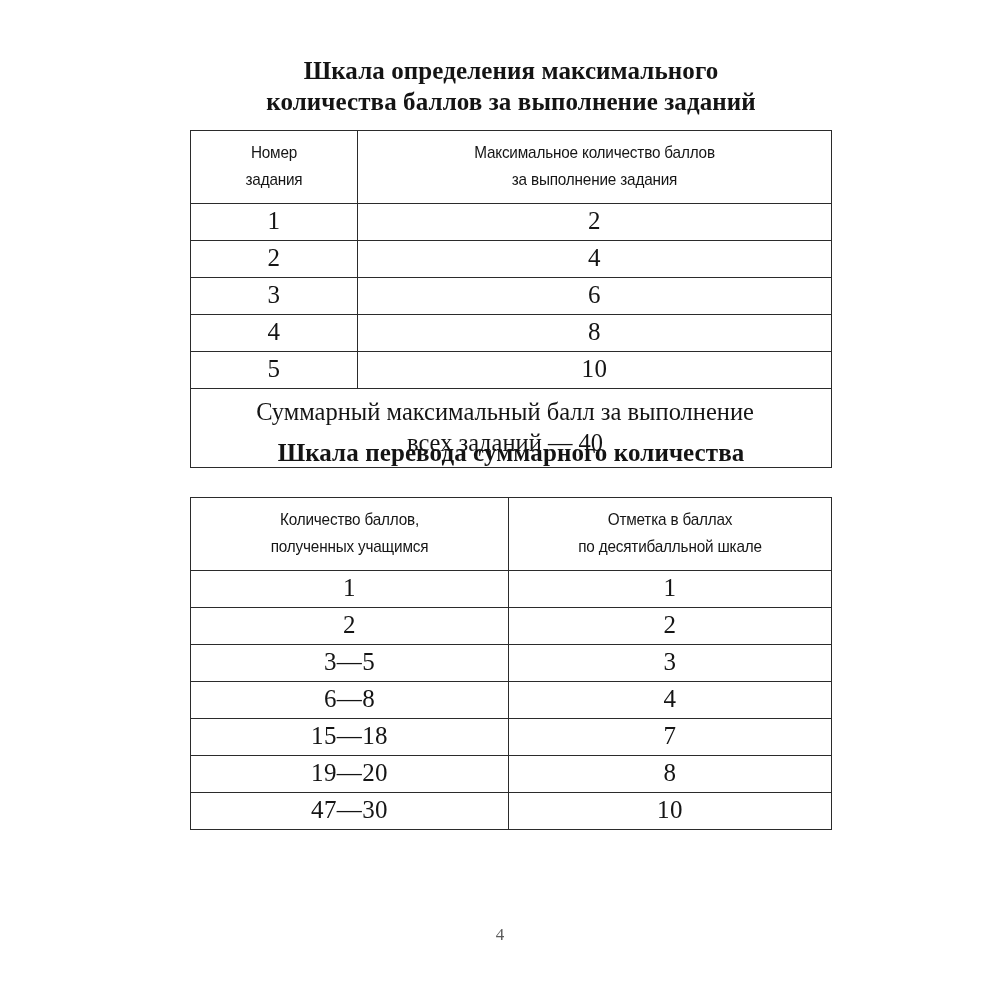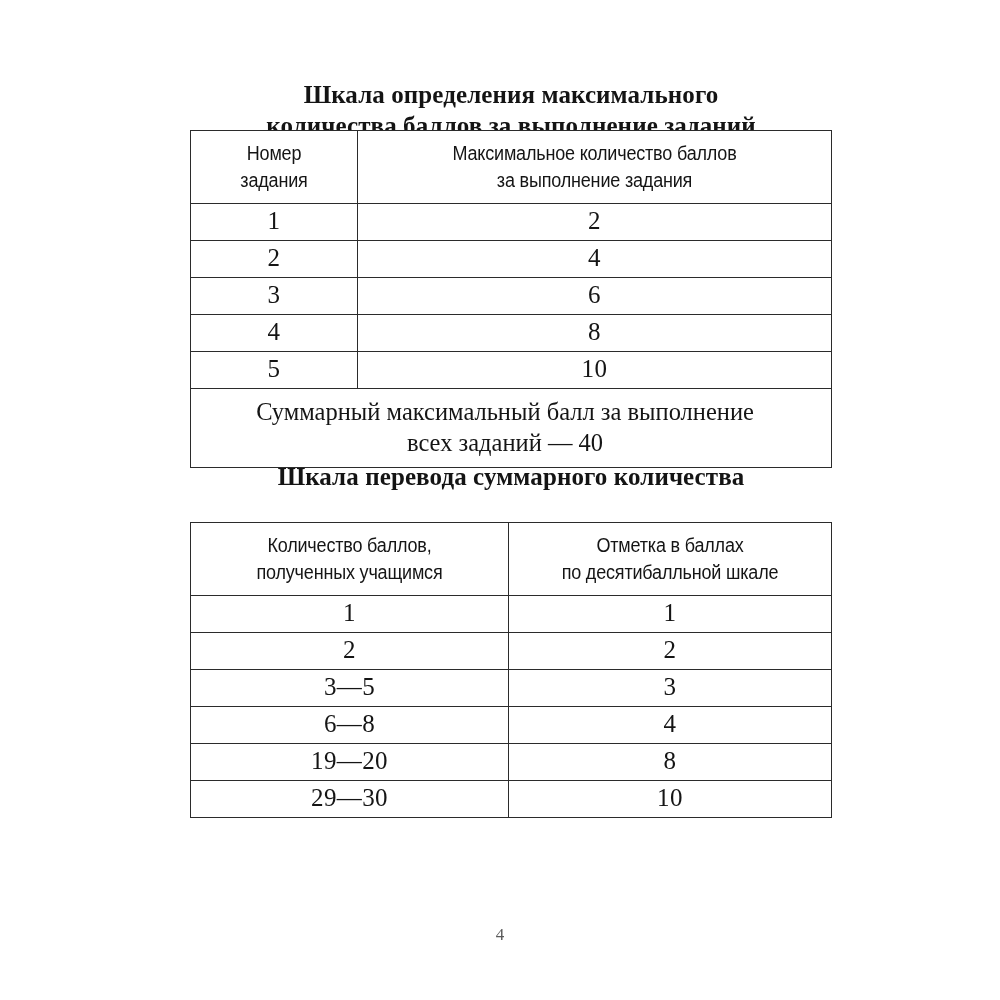--- a/index.html
+++ b/index.html
@@ -31,52 +31,51 @@
     position: absolute;
     left: 190px;
     width: 642px;
     text-align: center;
     font-family: "Liberation Serif", serif;
     font-weight: bold;
     font-size: 25px;
     line-height: 31px;
     letter-spacing: 0.1px;
     color: #141414;
-    margin-top: 24px;
   }
   #heading-1 { top: 55px; }
   #heading-2 { top: 437px; }
 
   
   .score-table {
     position: absolute;
     left: 190px;
     width: 641px;
     border-collapse: collapse;
     table-layout: fixed;
     background: #fff;
   }
   #table-max-scores { top: 130px; }
-  #table-grade-scale { top: 522px; }
+  #table-grade-scale { top: 497px; }
 
   .score-table td,
   .score-table th {
     border: 1.6px solid #2b2b2b;
     padding: 0;
     margin: 0;
     text-align: center;
     vertical-align: middle;
     color: #151515;
   }
 
   
   .score-table th {
     font-family: "Liberation Sans Narrow", "Liberation Sans", sans-serif;
     font-weight: normal;
-    font-size: 20px;
+    font-size: 17px;
     line-height: 26px;
     letter-spacing: -0.2px;
     padding: 9px 4px 10px 4px;
     transform-origin: center;
   }
   .hdr-inner {
     display: block;
     transform: scaleX(0.9);
     transform-origin: center;
     white-space: nowrap;
@@ -210,25 +209,29 @@
       </tr>
       <tr>
         <td class="num">3—5</td>
         <td class="num">3</td>
       </tr>
       <tr>
         <td class="num">6—8</td>
         <td class="num">4</td>
       </tr>
       <tr>
+        <td class="num">15—18</td>
+        <td class="num">7</td>
+      </tr>
+      <tr>
         <td class="num">19—20</td>
         <td class="num">8</td>
       </tr>
       <tr>
-        <td class="num">29—30</td>
+        <td class="num">47—30</td>
         <td class="num">10</td>
       </tr>
     </tbody>
   </table>
 
   <div id="page-number">4</div>
 
 </div>
 
 </body></html>

